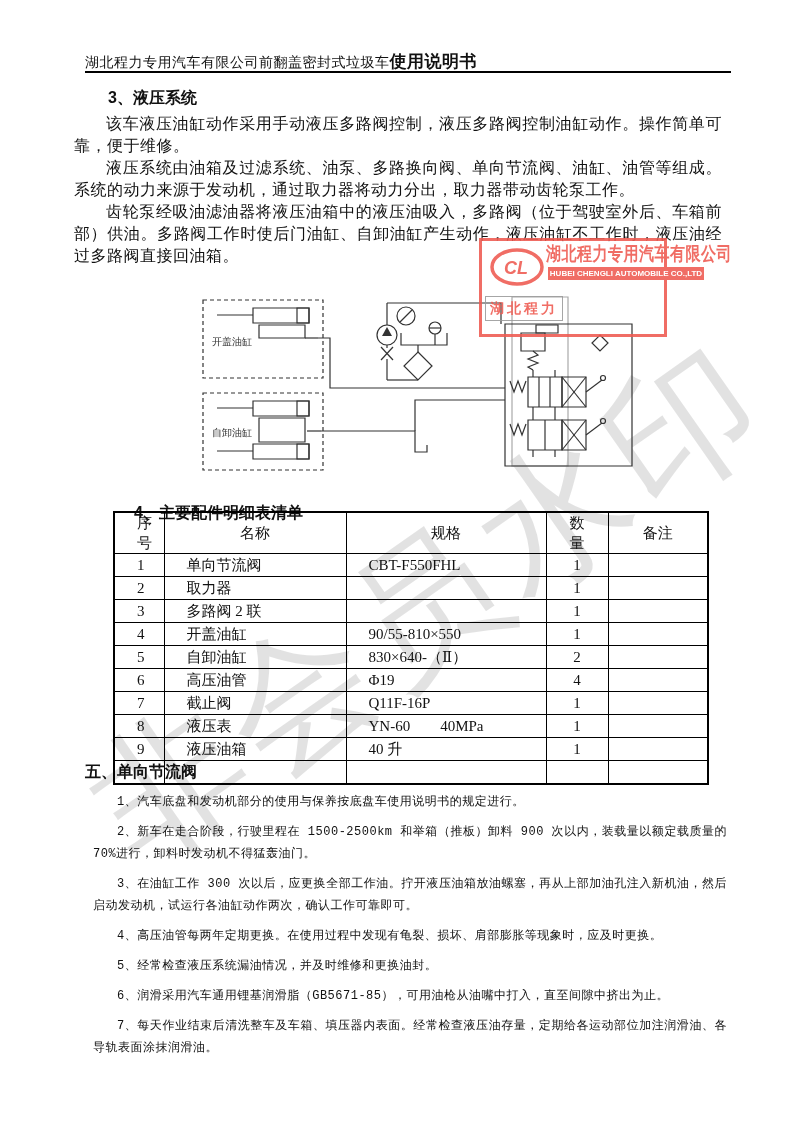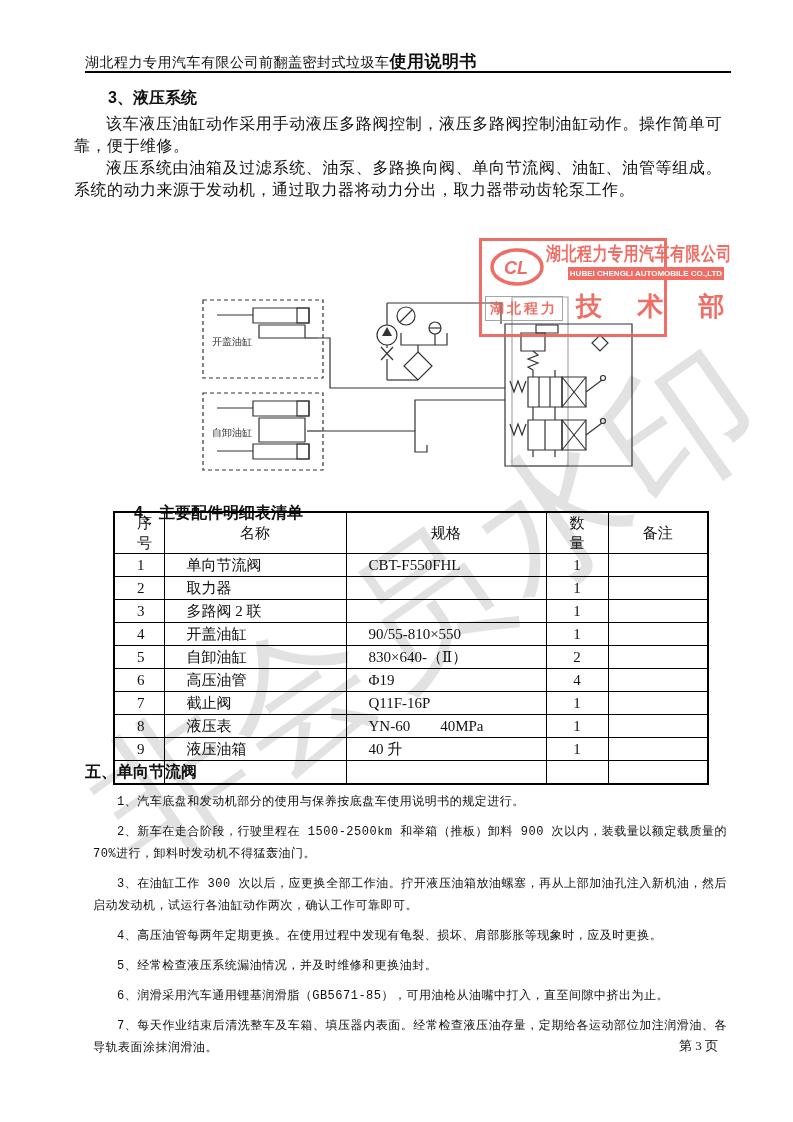--- a/index.html
+++ b/index.html
@@ -32,21 +32,21 @@
   
   .stamp{
     position:absolute;left:479px;top:238px;width:188px;height:99px;z-index:5;opacity:.88;
     border:3px solid #ef5a50;box-sizing:border-box;
     font-family:"Liberation Sans","DejaVu Sans",sans-serif;color:#ef5a50;
   }
   .stamp-logo{position:absolute;left:6px;top:4px;}
   .stamp-cn{position:absolute;left:64px;top:1px;width:162px;font-size:15px;font-weight:bold;
     letter-spacing:.5px;transform:scaleY(1.25);transform-origin:top left;white-space:nowrap;}
   .stamp-en{position:absolute;left:66px;top:26px;width:156px;height:13px;background:#ef5a50;
-    color:#fff;font-size:8px;font-weight:bold;text-align:center;line-height:13px;white-space:nowrap;margin-left:20px;}
+    color:#fff;font-size:8px;font-weight:bold;text-align:center;line-height:13px;white-space:nowrap;}
   .stamp-subbox{position:absolute;left:3px;top:55px;width:76px;height:23px;border:1px solid #9a9a9a;
     font-size:14px;font-weight:bold;text-align:center;line-height:23px;letter-spacing:3px;}
   .stamp-dept{position:absolute;left:94px;top:48px;font-size:26px;font-weight:bold;letter-spacing:14px;white-space:nowrap;}
   
   .sec4-heading{position:absolute;left:118px;top:487px;z-index:2;margin:16px;
     font-family:"Liberation Sans","DejaVu Sans",sans-serif;font-weight:bold;font-size:16px;}
   table.parts{
     position:absolute;left:113px;top:511px;width:594px;z-index:2;
     border-collapse:collapse;font-size:15px;table-layout:fixed;
   }
@@ -73,20 +73,21 @@
 
   <div class="header-title">
     <span>湖北程力专用汽车有限公司前翻盖密封式垃圾车</span><span class="sub">使用说明书</span>
   </div>
   <div class="header-rule"></div>
 
   <div class="sec3">
     <h3 class="sec-heading">3、液压系统</h3>
     <p>该车液压油缸动作采用手动液压多路阀控制，液压多路阀控制油缸动作。操作简单可靠，便于维修。</p>
     <p>液压系统由油箱及过滤系统、油泵、多路换向阀、单向节流阀、油缸、油管等组成。系统的动力来源于发动机，通过取力器将动力分出，取力器带动齿轮泵工作。</p>
+    <p>齿轮泵经吸油滤油器将液压油箱中的液压油吸入，多路阀（位于驾驶室外后、车箱前部）供油。多路阀工作时使后门油缸、自卸油缸产生动作，液压油缸不工作时，液压油经过多路阀直接回油箱。</p>
   </div>
 
   <svg class="schematic" width="460" height="204" viewBox="0 0 460 204" fill="none" stroke="#333" stroke-width="1.2">
 
     <rect x="18" y="19" width="120" height="78" stroke-dasharray="4 3"></rect>
     <text x="27" y="64" fill="#333" stroke="none" font-size="10" font-family="Liberation Sans, sans-serif">开盖油缸</text>
     <line x1="32" y1="34" x2="68" y2="34"></line>
     <rect x="68" y="27" width="56" height="15"></rect>
     <rect x="112" y="27" width="12" height="15"></rect>
     <rect x="74" y="44" width="46" height="13"></rect>
@@ -166,21 +167,20 @@
   </svg>
 
   <div class="stamp">
     <svg class="stamp-logo" width="58" height="44" viewBox="0 0 58 44">
       <ellipse cx="29" cy="22" rx="25" ry="17" stroke="#ef5a50" stroke-width="3.5" fill="none"></ellipse>
       <text x="16" y="29" fill="#ef5a50" stroke="none" font-size="18" font-weight="bold" font-style="italic" font-family="Liberation Sans, sans-serif">CL</text>
     </svg>
     <div class="stamp-cn">湖北程力专用汽车有限公司</div>
     <div class="stamp-en">HUBEI CHENGLI AUTOMOBILE CO.,LTD</div>
     <div class="stamp-subbox">湖北程力</div>
-    <div class="stamp-dept">技 术 部</div>
   </div>
 
   <h3 class="sec4-heading">4、主要配件明细表清单</h3>
   <table class="parts">
     <colgroup>
         <col class="c1">
         <col class="c2">
         <col class="c3">
         <col class="c4">
         <col class="c5">
@@ -272,15 +272,14 @@
     <h3 class="sec-heading" style="margin-left:0;">五、单向节流阀</h3>
     <p>1、汽车底盘和发动机部分的使用与保养按底盘车使用说明书的规定进行。</p>
     <p>2、新车在走合阶段，行驶里程在 1500-2500km 和举箱（推板）卸料 900 次以内，装载量以额定载质量的 70%进行，卸料时发动机不得猛轰油门。</p>
     <p>3、在油缸工作 300 次以后，应更换全部工作油。拧开液压油箱放油螺塞，再从上部加油孔注入新机油，然后启动发动机，试运行各油缸动作两次，确认工作可靠即可。</p>
     <p>4、高压油管每两年定期更换。在使用过程中发现有龟裂、损坏、肩部膨胀等现象时，应及时更换。</p>
     <p>5、经常检查液压系统漏油情况，并及时维修和更换油封。</p>
     <p>6、润滑采用汽车通用锂基润滑脂（GB5671-85），可用油枪从油嘴中打入，直至间隙中挤出为止。</p>
     <p>7、每天作业结束后清洗整车及车箱、填压器内表面。经常检查液压油存量，定期给各运动部位加注润滑油、各导轨表面涂抹润滑油。</p>
   </div>
 
-  <div class="footer">第 3 页</div>
 
 </div>
 
 </body></html>

